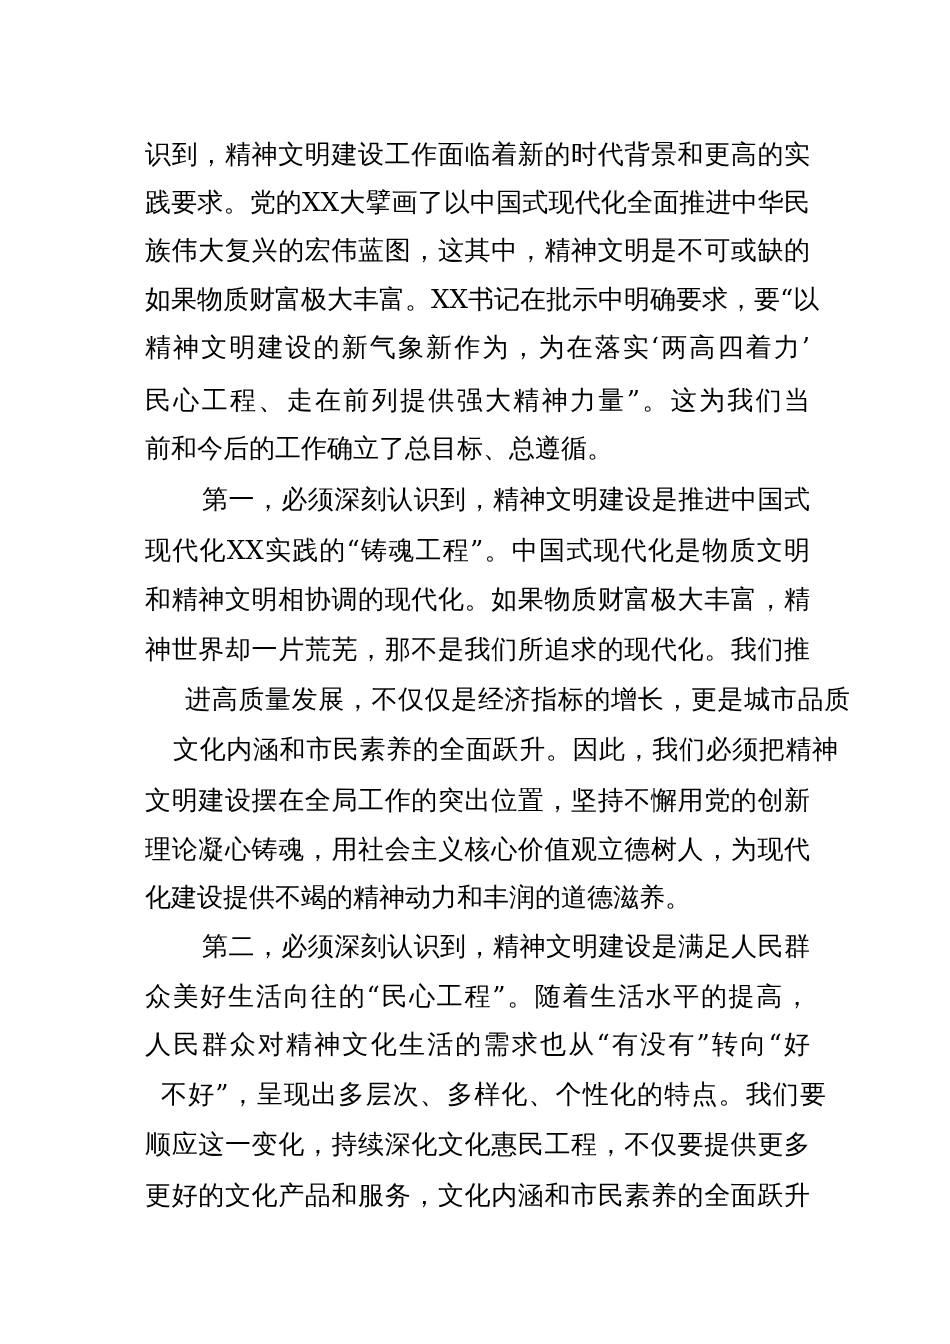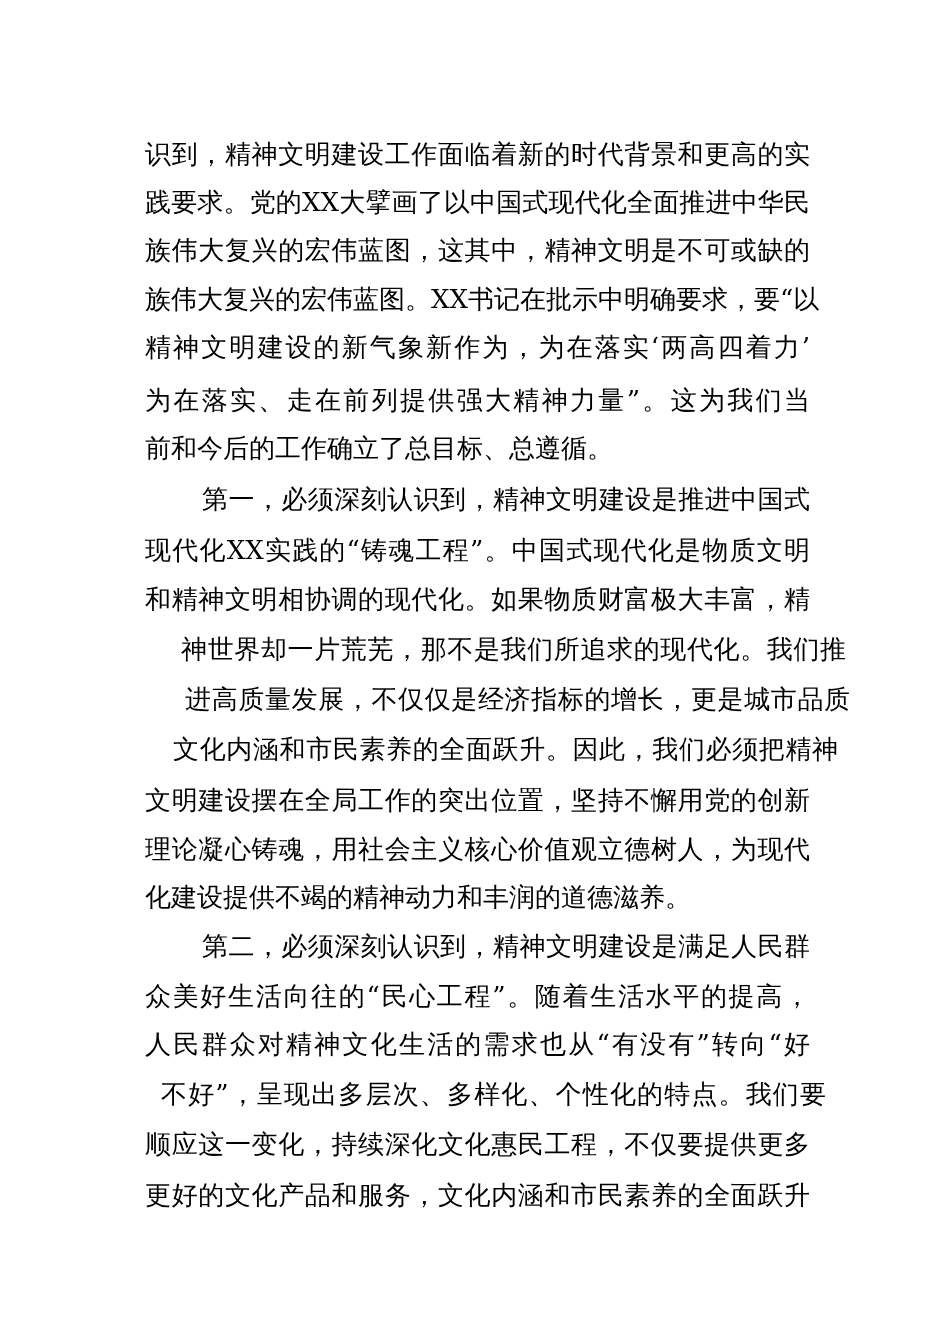--- a/index.html
+++ b/index.html
@@ -42,28 +42,28 @@
       width: 608px;
     }
   </style>
 </head>
 <body>
 
 <div class="page">
   <div class="line" style="top:134px;">识到，精神文明建设工作面临着新的时代背景和更高的实</div>
   <div class="line" style="top:182px;">践要求。党的XX大擘画了以中国式现代化全面推进中华民</div>
   <div class="line" style="top:230px;">族伟大复兴的宏伟蓝图，这其中，精神文明是不可或缺的</div>
-  <div class="line" style="top:279px;">族伟大复兴的宏伟蓝图。XX书记在批示中明确要求，要“以</div>
+  <div class="line" style="top:279px;">如果物质财富极大丰富。XX书记在批示中明确要求，要“以</div>
   <div class="line" style="top:327px;">精神文明建设的新气象新作为，为在落实‘两高四着力’</div>
-  <div class="line" style="top:380px;">为在落实、走在前列提供强大精神力量”。这为我们当</div>
+  <div class="line" style="top:380px;">民心工程、走在前列提供强大精神力量”。这为我们当</div>
   <div class="line last" style="top:428px;">前和今后的工作确立了总目标、总遵循。</div>
   <div class="line indent" style="top:479px;">第一，必须深刻认识到，精神文明建设是推进中国式</div>
   <div class="line" style="top:530px;">现代化XX实践的“铸魂工程”。中国式现代化是物质文明</div>
   <div class="line" style="top:579px;">和精神文明相协调的现代化。如果物质财富极大丰富，精</div>
-  <div class="line" style="top:629px;margin-left:36px;">神世界却一片荒芜，那不是我们所追求的现代化。我们推</div>
+  <div class="line" style="top:629px;">神世界却一片荒芜，那不是我们所追求的现代化。我们推</div>
   <div class="line" style="top:679px;margin-left:40px;">进高质量发展，不仅仅是经济指标的增长，更是城市品质</div>
   <div class="line" style="top:729px;margin-left:28px;">文化内涵和市民素养的全面跃升。因此，我们必须把精神</div>
   <div class="line" style="top:780px;">文明建设摆在全局工作的突出位置，坚持不懈用党的创新</div>
   <div class="line" style="top:829px;">理论凝心铸魂，用社会主义核心价值观立德树人，为现代</div>
   <div class="line last" style="top:877px;">化建设提供不竭的精神动力和丰润的道德滋养。</div>
   <div class="line indent" style="top:926px;">第二，必须深刻认识到，精神文明建设是满足人民群</div>
   <div class="line" style="top:976px;">众美好生活向往的“民心工程”。随着生活水平的提高，</div>
   <div class="line" style="top:1024px;">人民群众对精神文化生活的需求也从“有没有”转向“好</div>
   <div class="line" style="top:1074px;margin-left:16px;">不好”，呈现出多层次、多样化、个性化的特点。我们要</div>
   <div class="line" style="top:1124px;">顺应这一变化，持续深化文化惠民工程，不仅要提供更多</div>

